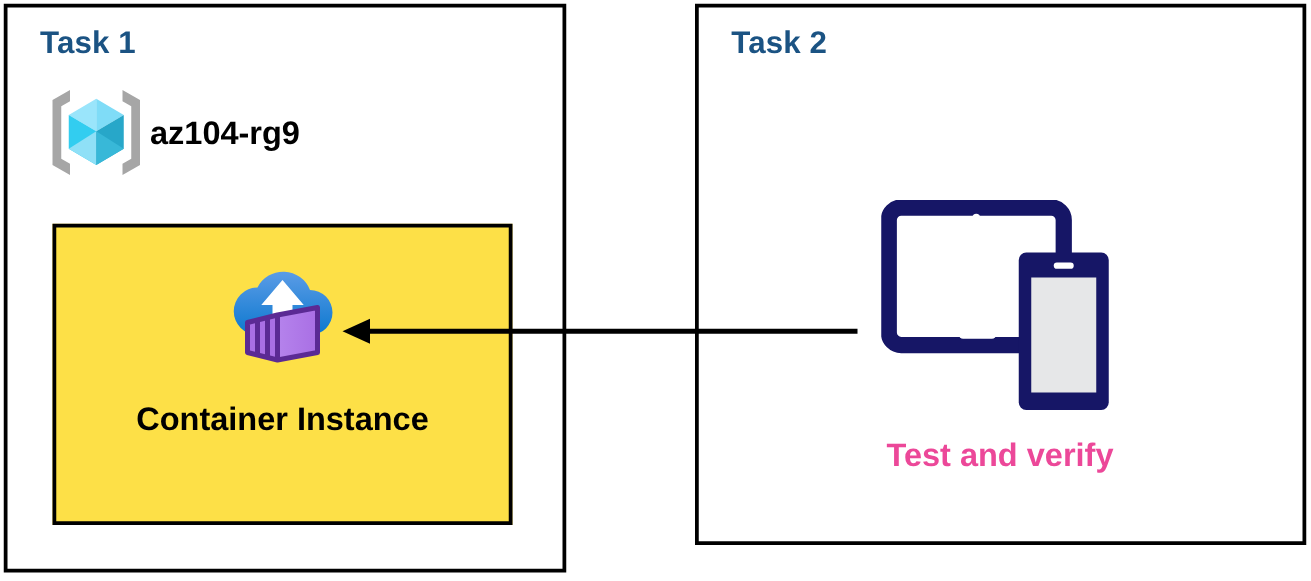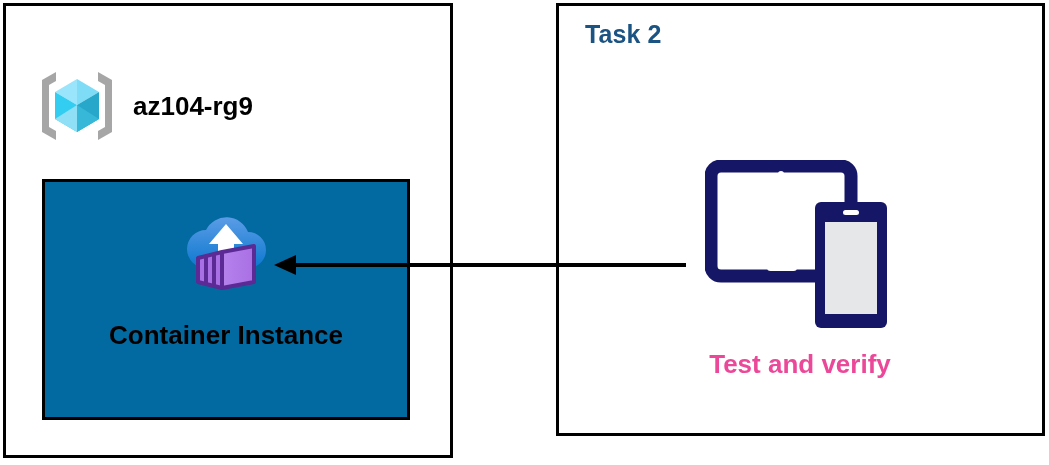--- a/index.html
+++ b/index.html
@@ -51,21 +51,21 @@
     white-space: nowrap;
   }
 
   
   .rg-row {
     position: absolute;
     left: 30px;
     top: 60px;
     display: flex;
     align-items: center;
-    gap: 15px;
+    gap: 2px;
   }
   .rg-icon {
     width: 82px;
     height: 80px;
     display: block;
   }
   .rg-label {
     font-size: 26px;
     font-weight: bold;
     color: #000000;
@@ -74,21 +74,21 @@
 
   
   #container-instance-box {
     position: absolute;
     left: 36px;
     top: 173px;
     width: 368px;
     height: 241px;
     box-sizing: border-box;
     border: 3px solid #000000;
-    background: #0369a1;
+    background: #fde047;
     display: flex;
     flex-direction: column;
     align-items: center;
     justify-content: flex-start;
   }
   .ci-icon {
     width: 96px;
     height: 88px;
     display: block;
     margin-top: 24px;
@@ -134,20 +134,21 @@
     pointer-events: none;
   }
 </style>
 </head>
 <body>
 
 <div class="diagram">
 
   <div class="task-panel" id="task-panel-1">
 
+    <div class="task-title">Task 1</div>
 
     <div class="rg-row">
       <span class="rg-icon">
         <svg viewBox="0 0 82 80" width="82" height="80" aria-hidden="true">
 
           <path d="M20 6 L6 14 L6 66 L20 74 L20 65 L13 61 L13 19 L20 15 Z" fill="#a6a6a6"></path>
 
           <path d="M62 6 L76 14 L76 66 L62 74 L62 65 L69 61 L69 19 L62 15 Z" fill="#a6a6a6"></path>
 
           <path d="M41 13 L19 26 L41 39 Z" fill="#9ae5fb"></path>

